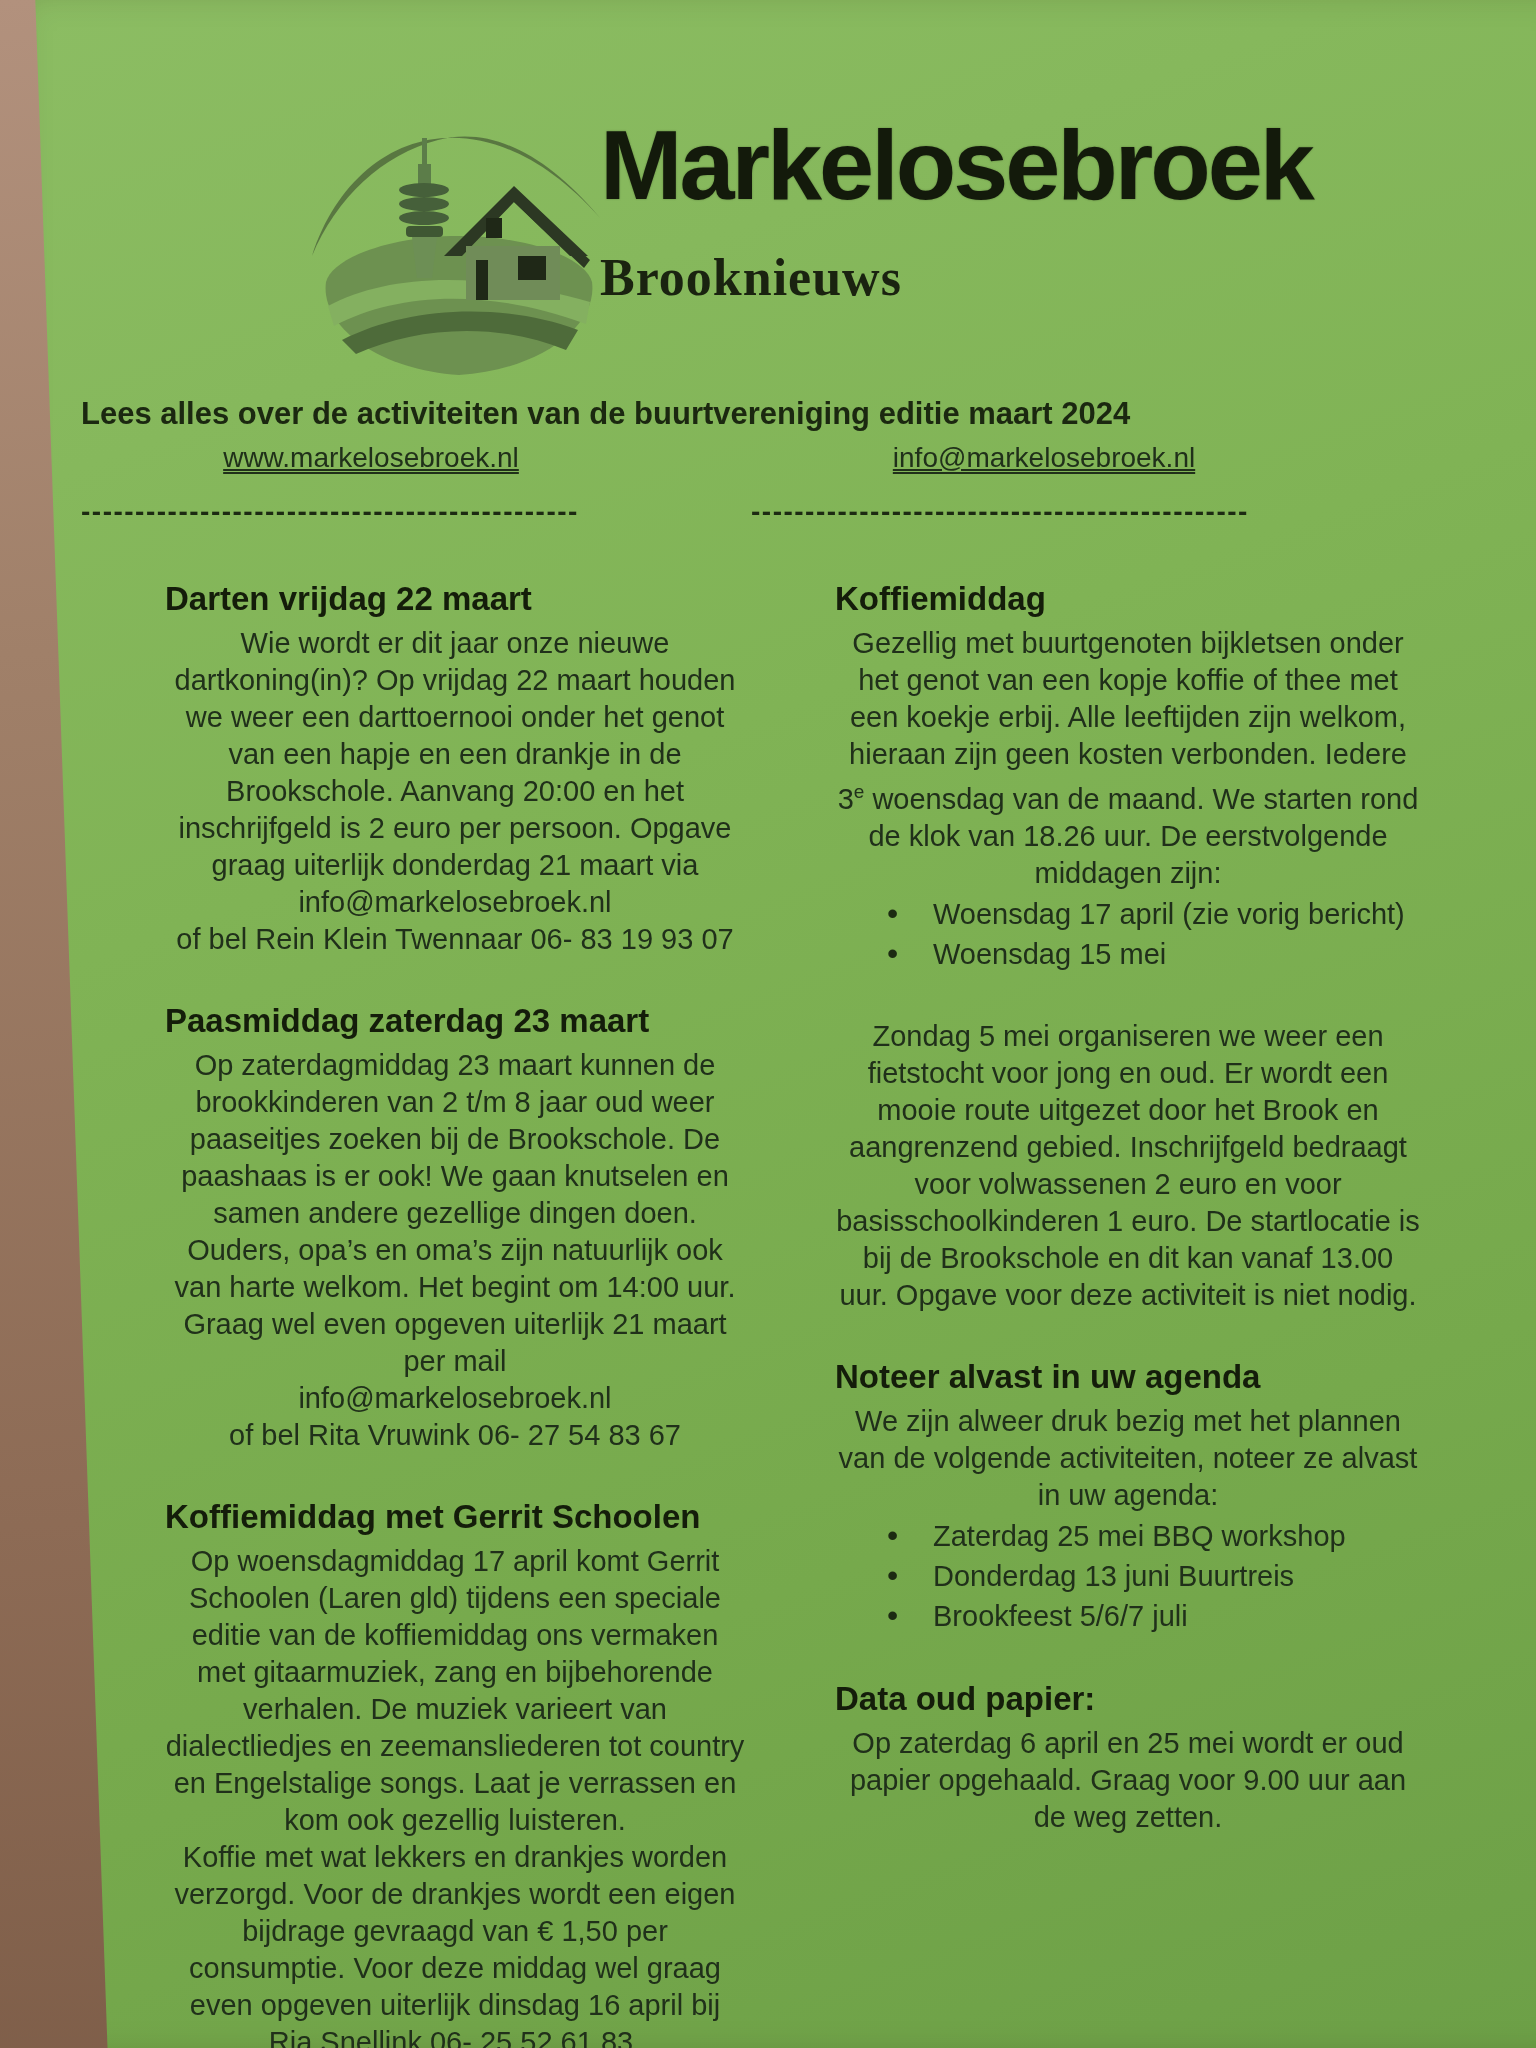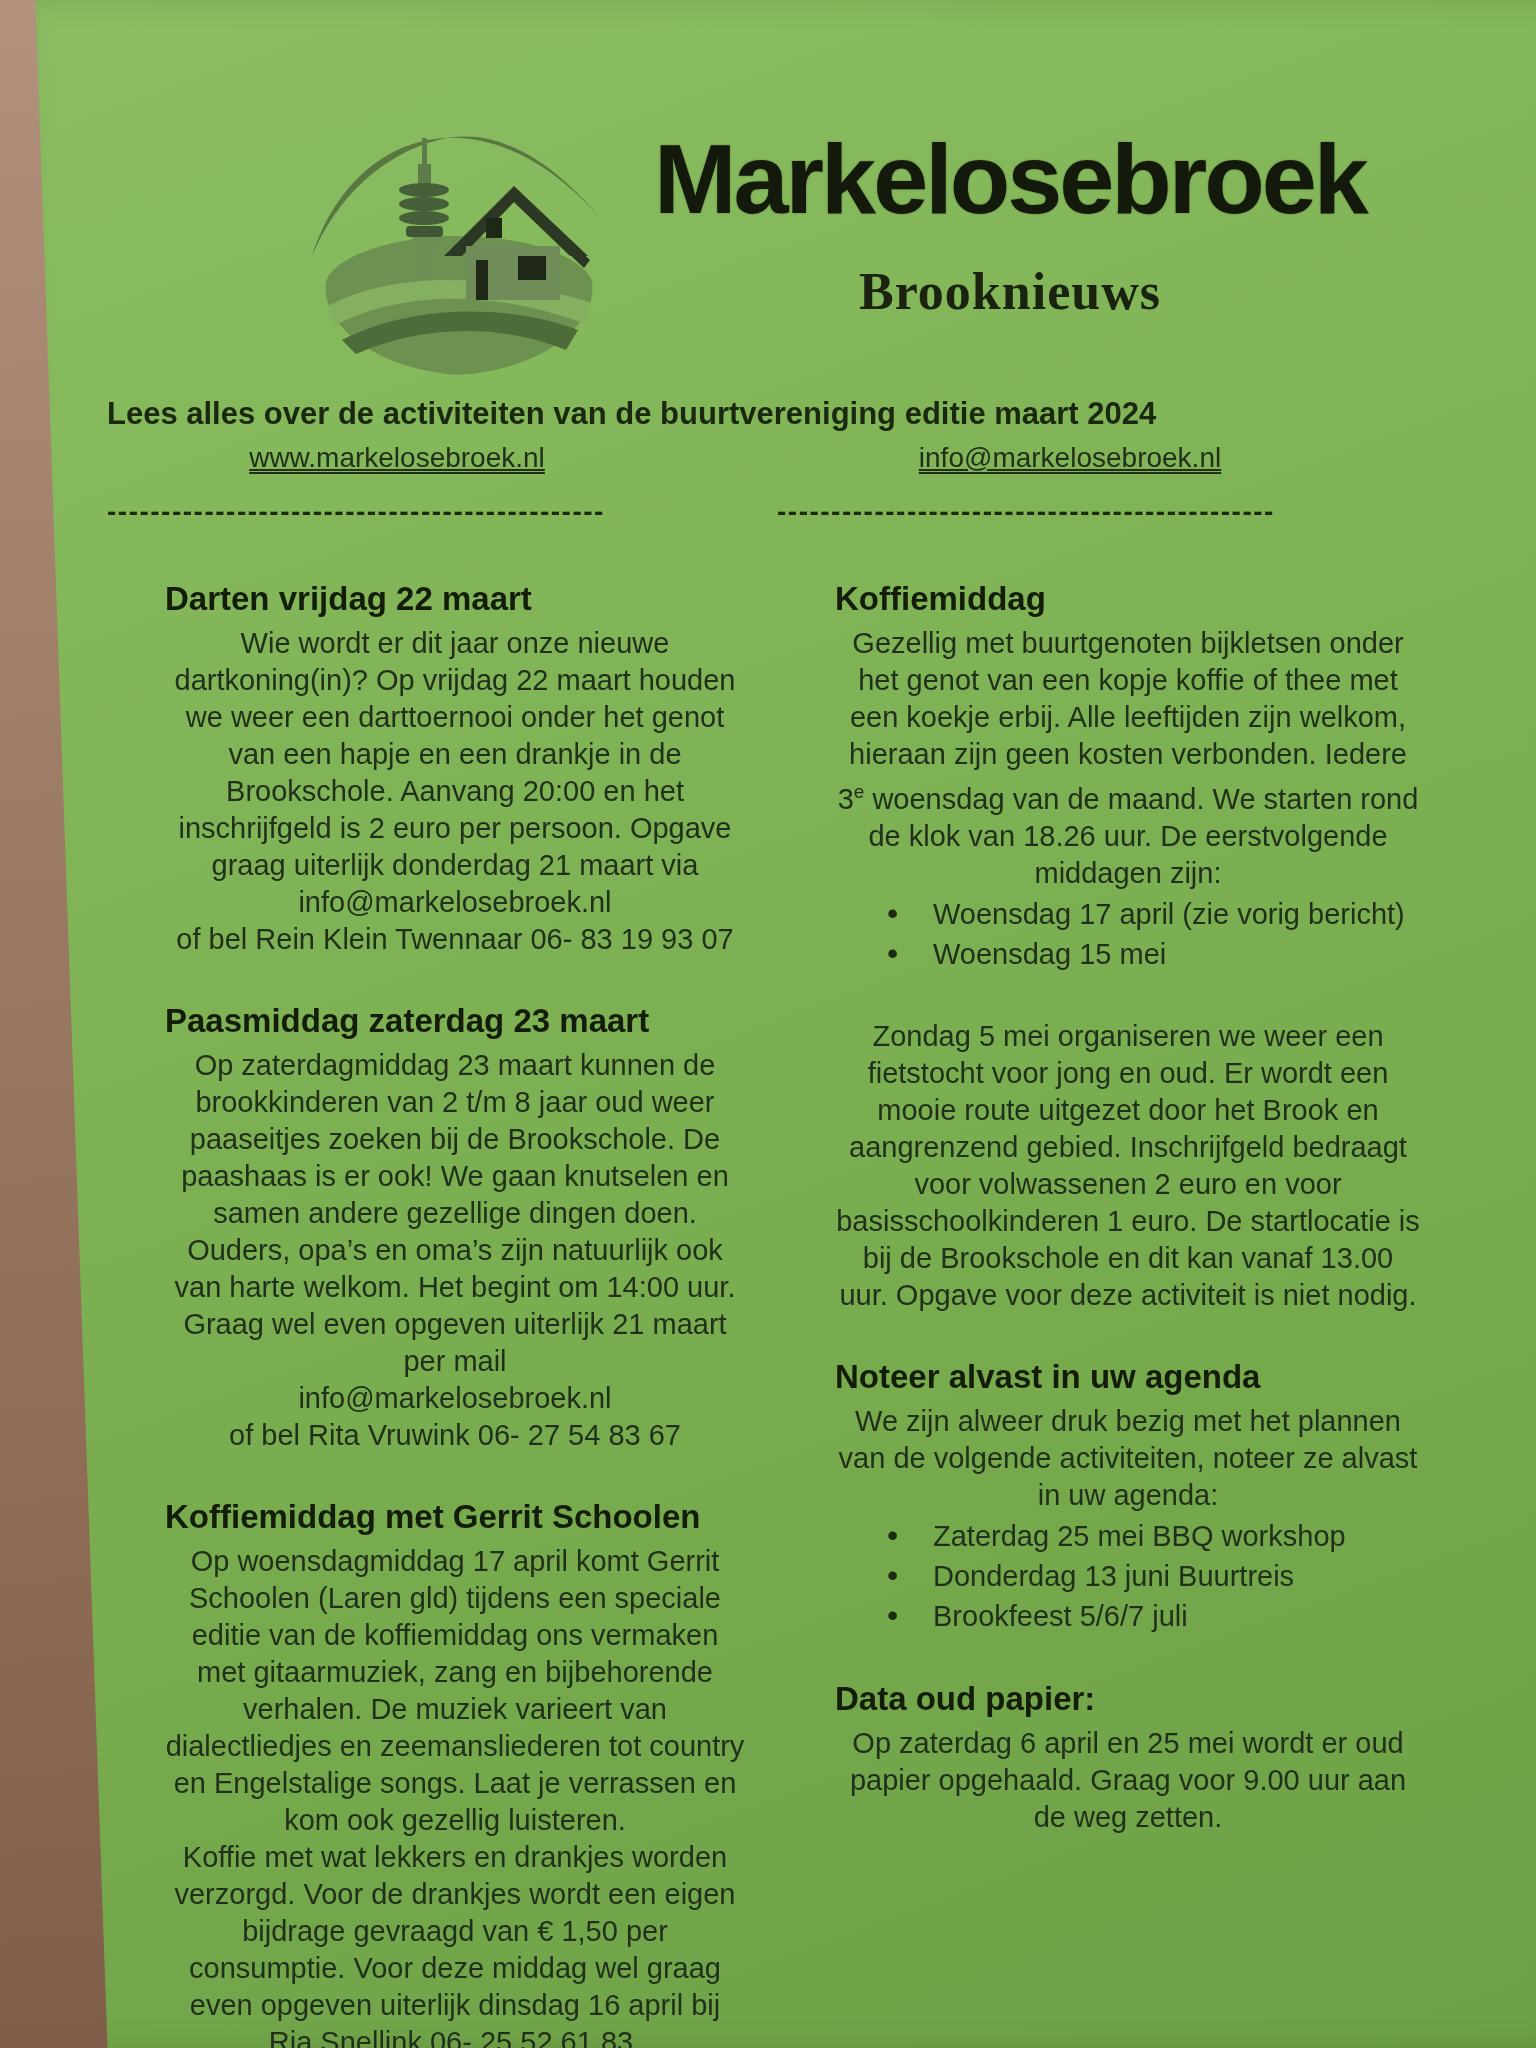--- a/index.html
+++ b/index.html
@@ -16,36 +16,36 @@
     position: absolute; inset: 0;
     background: linear-gradient(160deg, #8cbd63 0%, #80b355 38%, #76a94c 72%, #6da047 100%);
     clip-path: polygon(2.3% 0%, 100% 0%, 100% 100%, 7% 100%);
     box-shadow: inset 26px 0 40px -18px rgba(40,30,15,.35);
     color: #20301a;
   }
   
   .masthead { position: relative; height: 358px; }
   .logo { position: absolute; left: 298px; top: 78px; width: 322px; height: 300px; }
   .logo svg { width: 100%; height: 100%; display: block; }
-  .title-block { position: absolute; left: 600px; top: 122px; width: 820px; text-align: center; }
+  .title-block { position: absolute; left: 600px; top: 108px; width: 820px; }
   .title {
     margin: 0;
     font-size: 99px; font-weight: 700; letter-spacing: -3px;
     color: #131a0b;
     white-space: nowrap;
     text-shadow: 0 0 2px rgba(20,25,10,.35);
   }
   .subtitle {
     margin-top: 26px;
     font-family: "Liberation Serif", "DejaVu Serif", serif;
     font-weight: 700; font-size: 52px; color: #1a2310;
     letter-spacing: 1px;
   }
   
-  .intro { padding-left: 107px; padding-right: 115px; margin-top: 8px; }
+  .intro { padding-left: 81px; padding-right: 115px; margin-top: 8px; }
   .headline { margin-top: 38px; font-size: 31px; font-weight: 700; color: #1b2810; }
   .links-row, .dividers-row { display: flex; }
   .links-row { margin-top: 10px; text-decoration: underline; }
   .cell-left  { width: 580px; }
   .cell-gap   { width: 90px; }
   .cell-right { width: 586px; }
   .doclink {
     font-size: 28px; text-decoration: underline;
     text-underline-offset: 5px; text-align: center;
     color: #20301a;

